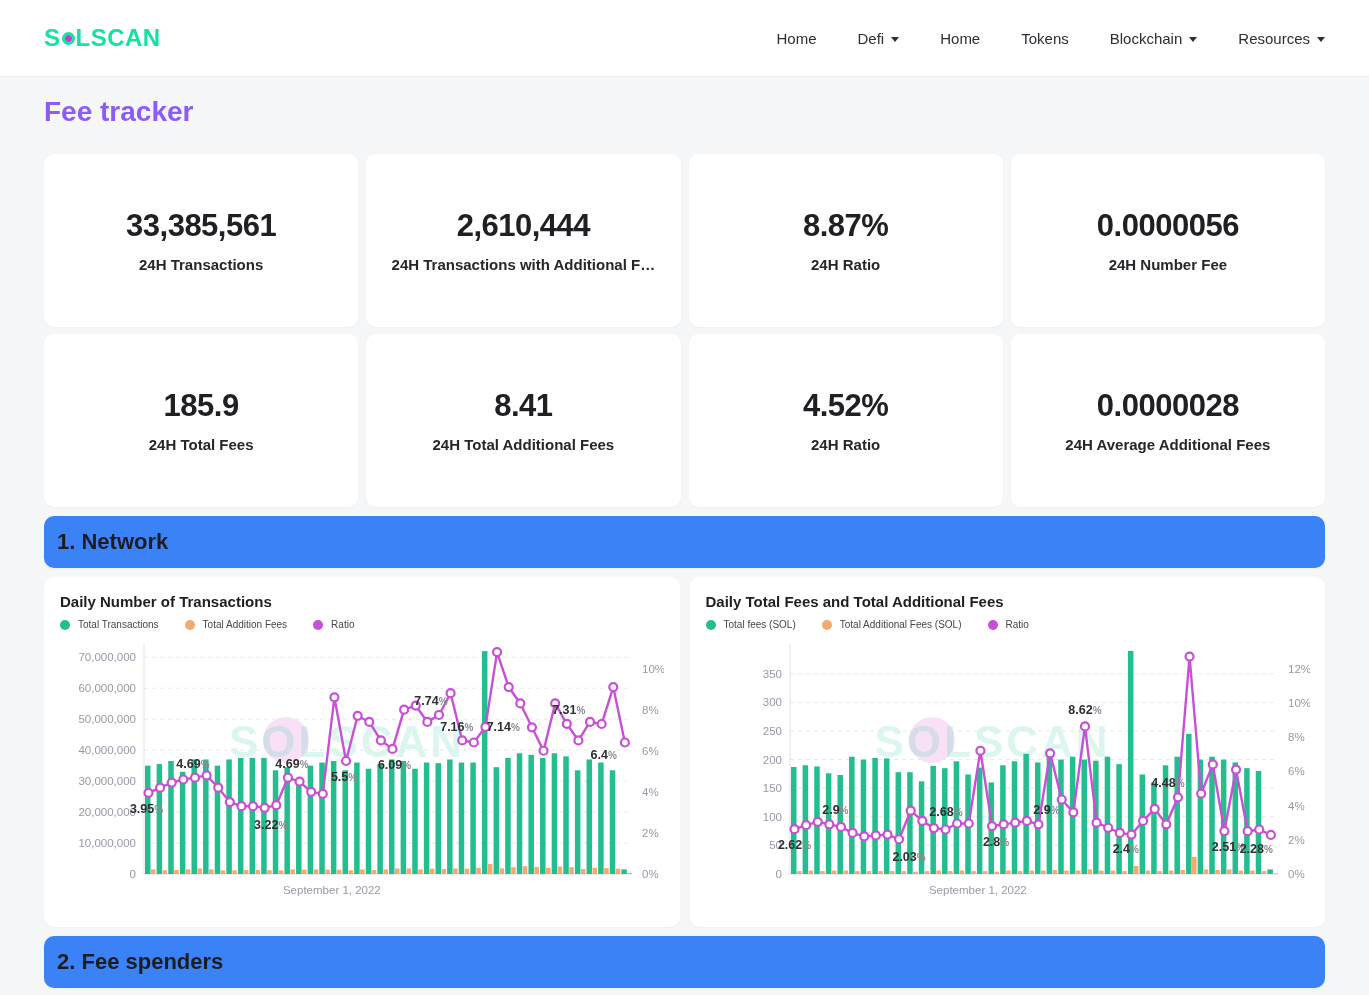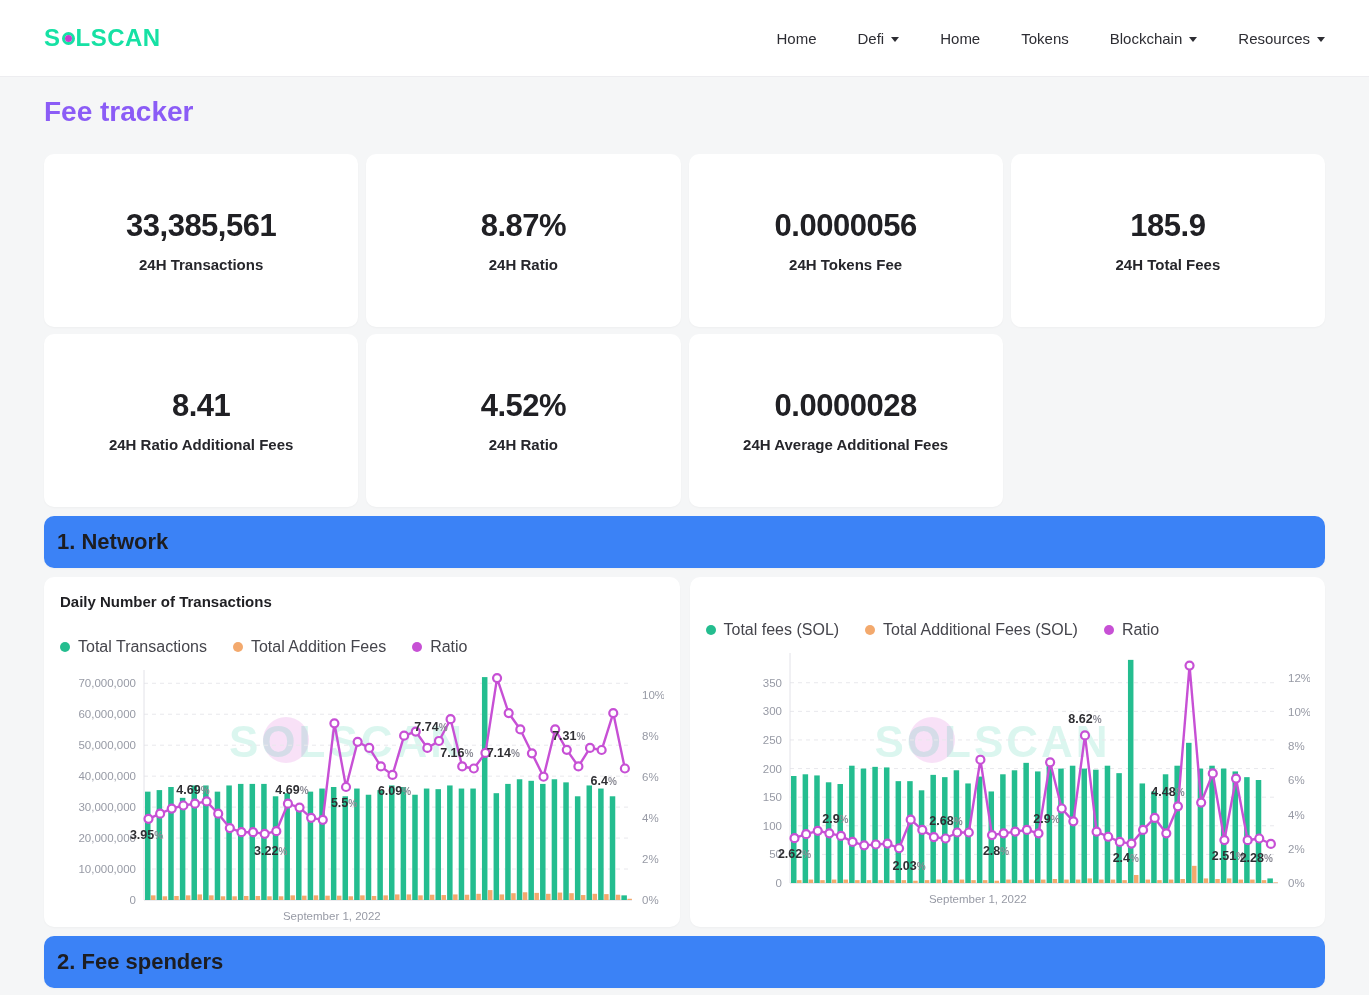--- a/index.html
+++ b/index.html
@@ -37,21 +37,21 @@
                  display:flex; align-items:center; padding:0 13px;
                  box-shadow:0 1px 2px rgba(0,0,0,.03); }
   .section-bar h2 { font-size:22px; font-weight:800; color:#1d1d21; }
 
   
   .charts { margin-top:9px; display:grid; grid-template-columns:1fr 1fr; gap:10px; }
   .chart-card { background:#fff; border-radius:10px; height:350px; padding:16px 16px 6px;
                 position:relative; box-shadow:0 1px 2px rgba(0,0,0,.03); overflow:hidden; }
   .chart-title { font-size:15px; font-weight:700; color:#1f1f23; }
   .legend { margin-top:9px; display:flex; align-items:center; gap:26px; }
-  .legend-item { display:flex; align-items:center; font-size:16px; color:#45454c; cursor:pointer;margin-top:19px; }
+  .legend-item { display:flex; align-items:center; font-size:10px; color:#45454c; cursor:pointer; }
   .dot { width:10px; height:10px; border-radius:50%; margin-right:8px; }
   .dot-green { background:#24bd8f; } .dot-orange { background:#f3a96d; } .dot-magenta { background:#c750d5; }
   .chart-svg { display:block; margin-top:4px; position:relative; z-index:1;
                font-family:"Liberation Sans", sans-serif; }
 
   
   .watermark { position:absolute; top:140px; left:185px; z-index:0; }
   .wm-text { font-size:44px; font-weight:800; letter-spacing:3px; color:rgba(34,197,158,.16);
              position:relative; z-index:1; }
   .wm-circle { position:absolute; left:34px; top:0px; width:46px; height:46px;
@@ -95,34 +95,38 @@
 
 <main>
   <h1>Fee tracker</h1>
 
   <section class="cards">
     <div class="card">
       <div class="num">33,385,561</div>
       <div class="lbl">24H Transactions</div>
     </div>
     <div class="card">
+      <div class="num">2,610,444</div>
+      <div class="lbl">24H Transactions with Additional F…</div>
+    </div>
+    <div class="card">
       <div class="num">8.87%</div>
       <div class="lbl">24H Ratio</div>
     </div>
     <div class="card">
       <div class="num">0.0000056</div>
-      <div class="lbl">24H Tokens Fee</div>
+      <div class="lbl">24H Number Fee</div>
     </div>
     <div class="card">
       <div class="num">185.9</div>
       <div class="lbl">24H Total Fees</div>
     </div>
     <div class="card">
       <div class="num">8.41</div>
-      <div class="lbl">24H Ratio Additional Fees</div>
+      <div class="lbl">24H Total Additional Fees</div>
     </div>
     <div class="card">
       <div class="num">4.52%</div>
       <div class="lbl">24H Ratio</div>
     </div>
     <div class="card">
       <div class="num">0.0000028</div>
       <div class="lbl">24H Average Additional Fees</div>
     </div>
   </section>
@@ -312,20 +316,21 @@
           <text x="334.5" y="134.87818181818182" text-anchor="middle" fill="#2f2f33" font-size="12.5" font-weight="bold"><tspan>6.09</tspan><tspan font-size="10" fill="#8b8b95">%</tspan></text>
           <text x="370.9761904761905" y="70.97818181818181" text-anchor="middle" fill="#2f2f33" font-size="12.5" font-weight="bold"><tspan>7.74</tspan><tspan font-size="10" fill="#8b8b95">%</tspan></text>
           <text x="413.45238095238096" y="96.89454545454547" text-anchor="end" fill="#2f2f33" font-size="12.5" font-weight="bold"><tspan>7.16</tspan><tspan font-size="10" fill="#8b8b95">%</tspan></text>
           <text x="459.9285714285714" y="97.30545454545455" text-anchor="end" fill="#2f2f33" font-size="12.5" font-weight="bold"><tspan>7.14</tspan><tspan font-size="10" fill="#8b8b95">%</tspan></text>
           <text x="508.7857142857143" y="79.81272727272727" text-anchor="middle" fill="#2f2f33" font-size="12.5" font-weight="bold"><tspan>7.31</tspan><tspan font-size="10" fill="#8b8b95">%</tspan></text>
           <text x="556.8809523809523" y="124.5090909090909" text-anchor="end" fill="#2f2f33" font-size="12.5" font-weight="bold"><tspan>6.4</tspan><tspan font-size="10" fill="#8b8b95">%</tspan></text>
         </svg>
     </div>
 
     <div class="chart-card">
+      <div class="chart-title">Daily Total Fees and Total Additional Fees</div>
       <div class="legend">
         <div class="legend-item">
           <span class="dot dot-green"></span>
           <span>Total fees (SOL)</span>
         </div>
         <div class="legend-item">
           <span class="dot dot-orange"></span>
           <span>Total Additional Fees (SOL)</span>
         </div>
         <div class="legend-item">

